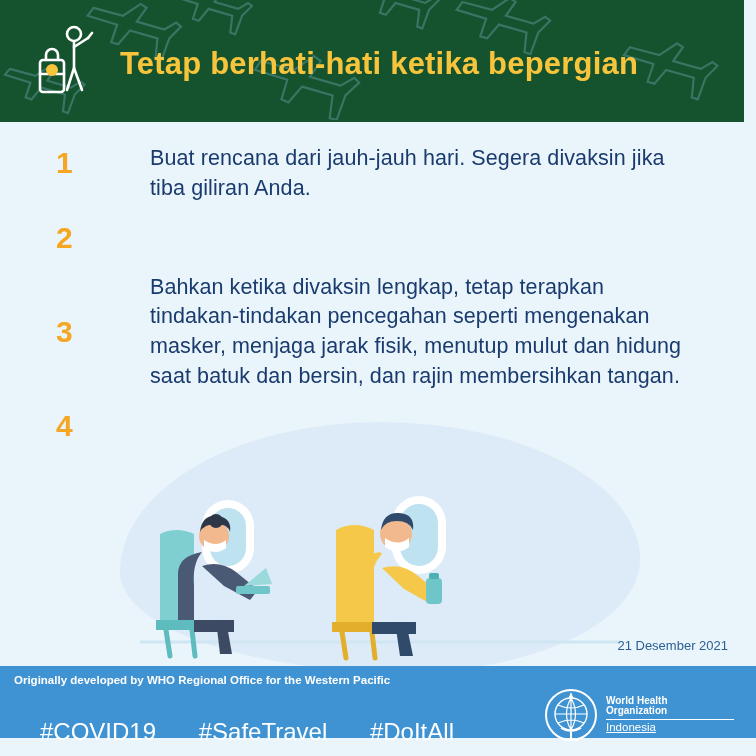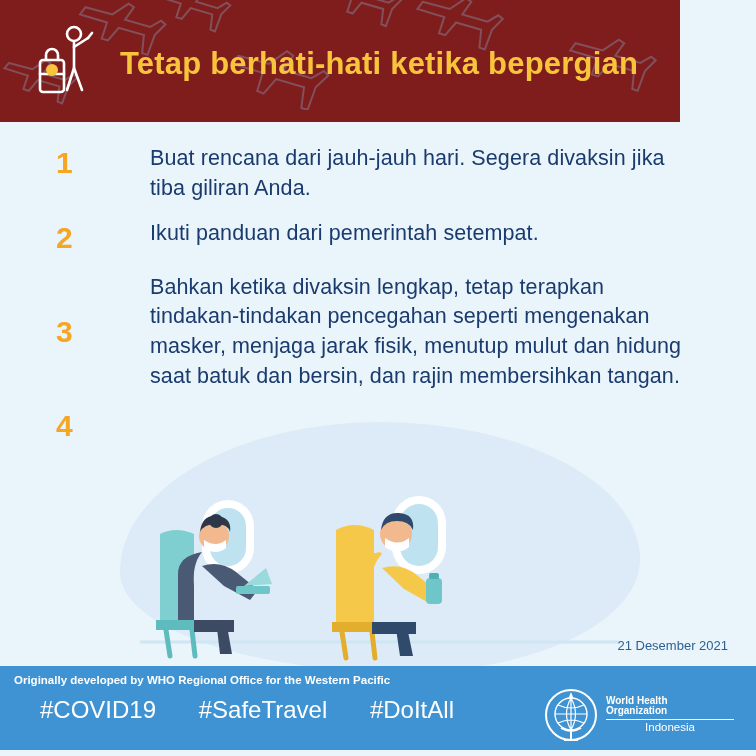--- a/index.html
+++ b/index.html
@@ -11,22 +11,22 @@
   #poster {
     position: relative;
     width: 756px; height: 756px;
     background: #eaf4fb;
     overflow: hidden;
   }
 
   
   .header {
     position: absolute; top: 0; left: 0;
-    width: 680px; height: 122px;
-    background: #7f1d1d;
+    width: 744px; height: 122px;
+    background: #14532d;
     overflow: hidden;
   }
   .header-planes {
     position: absolute; inset: 0;
     opacity: 0.30;
   }
   .header-icon {
     position: absolute; left: 34px; top: 24px;
     width: 74px; height: 80px;
   }
@@ -94,47 +94,47 @@
     position: absolute;
     right: 28px; top: 500px;
     font-size: 13px;
     color: #2a5f94;
     margin-top: 16px;
   }
 
   
   .footer {
     position: absolute; top: 666px; left: 0;
-    width: 756px; height: 84px;
+    width: 756px; height: 72px;
     background: #3f93d2;
   }
   .credit {
     position: absolute; left: 14px; top: 8px;
     font-size: 11.5px; font-weight: bold;
     color: #ffffff;
   }
   .hashtags {
-    position: absolute; left: 40px; top: 30px;
+    position: absolute; left: 40px; top: 52px;
     font-size: 24px;
     color: #ffffff;
   }
   .hashtags span { margin-right: 36px; }
   .who-logo {
     position: absolute; right: 22px; top: 22px;
     display: flex; align-items: center;
   }
   .who-emblem { width: 54px; height: 54px; }
   .who-text {
     margin-left: 8px;
     color: #ffffff;
     line-height: 1.04;
   }
   .who-text .l { font-size: 10px; font-weight: bold; display:block; }
   .who-rule { width: 128px; height: 1.5px; background: #fff; margin: 2px 0 2px; }
-  .who-text .c { font-size: 11.5px; display:block; text-align:center; }
+  .who-text .c { font-size: 11.5px; display:block; text-align:left;text-decoration:underline; }
 </style>
 </head>
 <body>
 
 <div id="poster">
 
   <div class="header">
     <svg class="header-planes" viewBox="0 0 756 122">
       <g fill="none" stroke="#8cc5e8" stroke-width="2.2">
         <path d="M95 8 l30 8 l18 -12 l6 4 l-10 14 l28 8 l12 -7 l5 4 l-12 12 l-8 22 l-6 -2 l2 -20 l-28 -8 l-12 14 l-7 -2 l6 -18 l-30 -9z"></path>
@@ -169,21 +169,20 @@
 
     <div class="list">
 
       <div class="item">
         <div class="num">1</div>
         <div class="txt">Buat rencana dari jauh-jauh hari. Segera divaksin jika tiba giliran Anda.</div>
       </div>
 
       <div class="item">
         <div class="num">2</div>
-        <div class="txt">Ikuti panduan dari pemerintah setempat.</div>
       </div>
 
       <div class="item">
         <div class="num mid">3</div>
         <div class="txt">Bahkan ketika divaksin lengkap, tetap terapkan tindakan-tindakan pencegahan seperti mengenakan masker, menjaga jarak fisik, menutup mulut dan hidung saat batuk dan bersin, dan rajin membersihkan tangan.</div>
       </div>
 
       <div class="item">
         <div class="num">4</div>
       </div>

